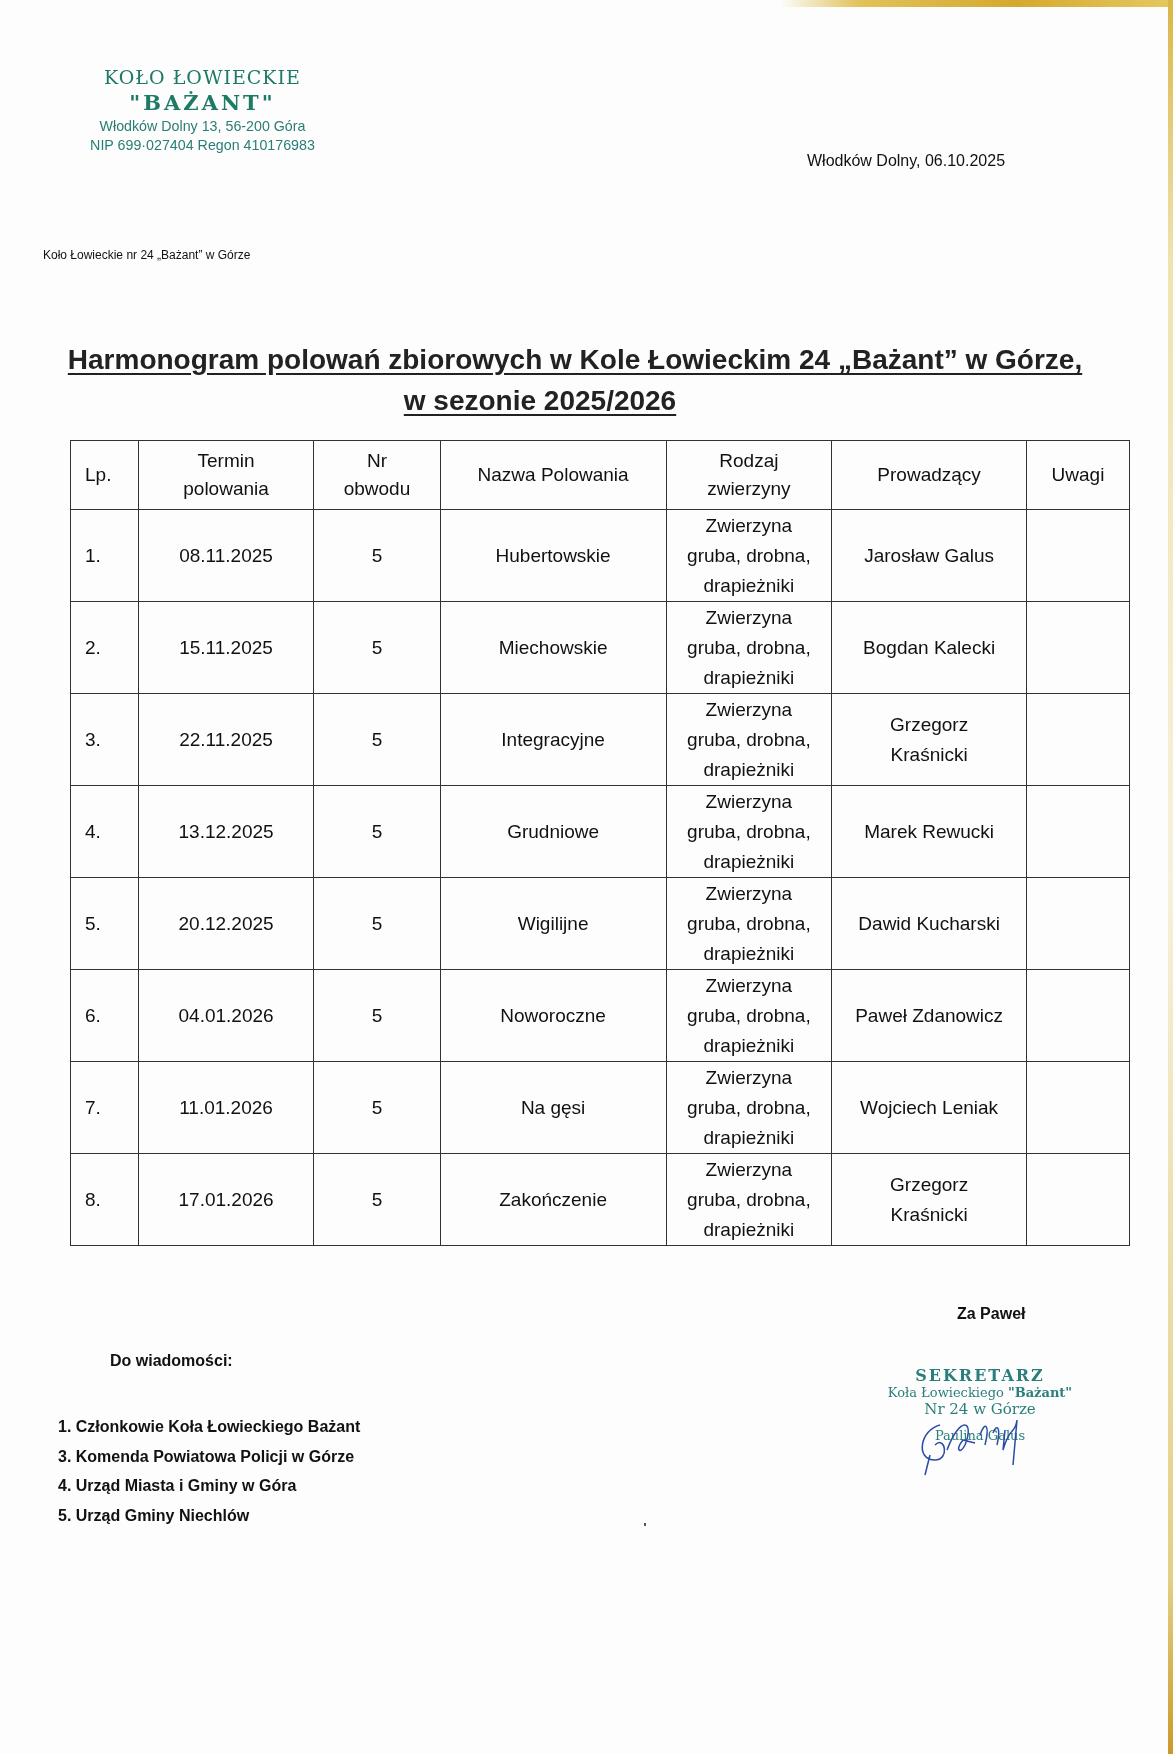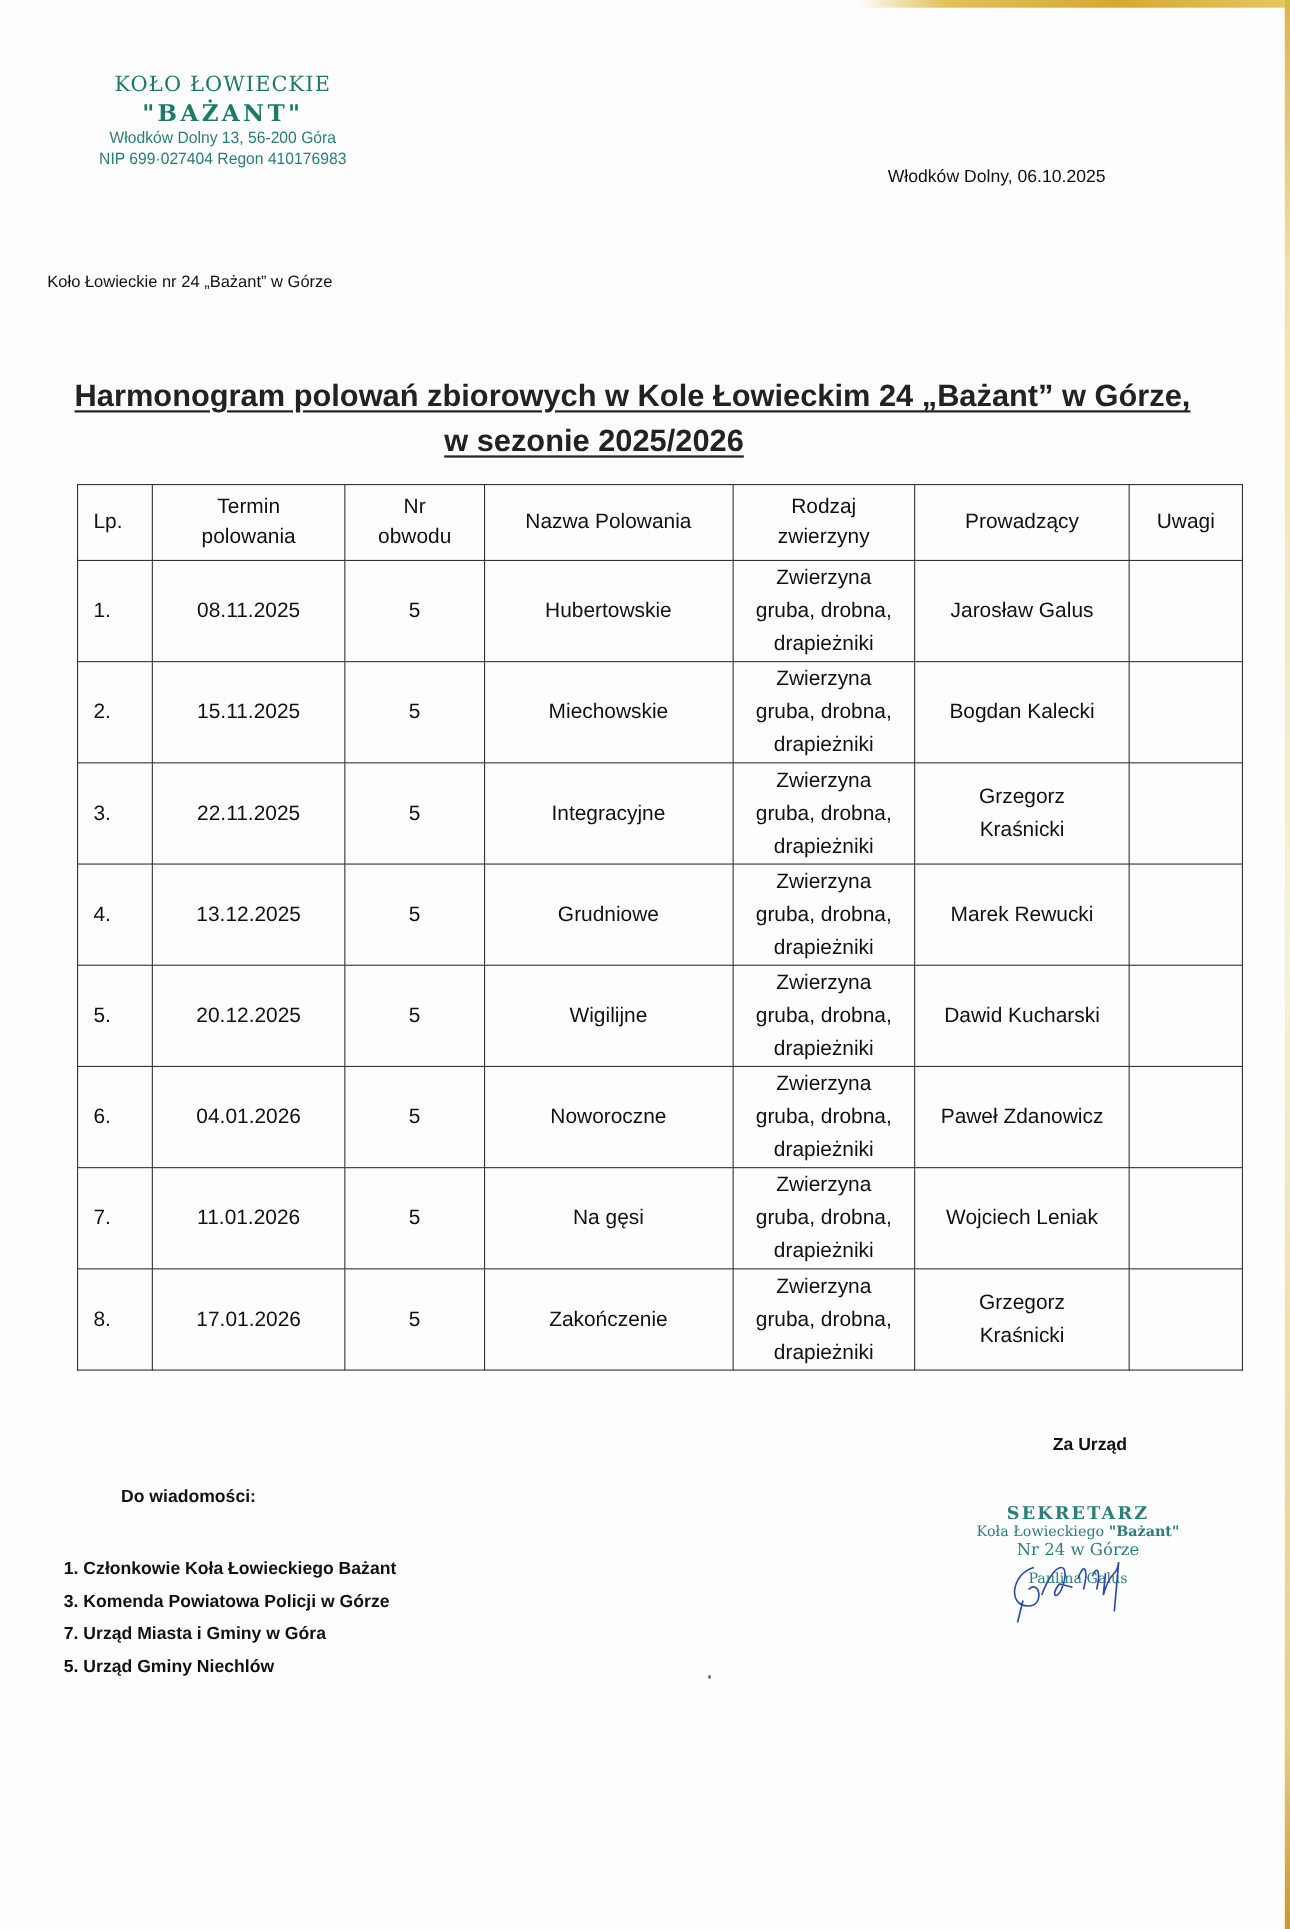--- a/index.html
+++ b/index.html
@@ -7,21 +7,21 @@
          font-family:"Liberation Sans", sans-serif; color:#111; }
   .edge-top { position:absolute; top:0; left:780px; right:0; height:7px;
               background:linear-gradient(90deg, rgba(230,200,90,0) 0%, #e2c25a 20%, #d4a92f 60%, #e6c860 100%); }
   .edge-right { position:absolute; top:0; right:0; width:5px; height:100%;
                 background:linear-gradient(180deg, #d9b648 0%, #efe3b0 15%, #f6f1dc 50%, #e3cf85 90%, #c99a2a 100%); }
   .stamp { position:absolute; left:70px; top:66px; width:265px; text-align:center; color:#1d7a66; }
   .stamp .l1 { font-family:"DejaVu Serif", serif; font-size:19px; letter-spacing:1px; }
   .stamp .l2 { font-family:"DejaVu Serif", serif; font-size:21px; font-weight:bold; letter-spacing:3px; margin-top:2px; }
   .stamp .l3, .stamp .l4 { font-family:"Liberation Sans", sans-serif; font-size:15px; color:#2a7d77; margin-top:2px; transform:scaleX(0.95); }
   .date { position:absolute; left:807px; top:152px; font-size:16px; }
-  .org { position:absolute; left:43px; top:248px; font-size:15px; }
+  .org { position:absolute; left:43px; top:248px; font-size:12px; }
   .title { position:absolute; left:0; width:1090px; text-align:center; font-size:28px; font-weight:bold; color:#222; }
   .title span { text-decoration:underline; text-underline-offset:4px; }
   .t1 { top:344px; left:30px; }
   .t2 { top:385px; left:-5px; }
   table.sched { position:absolute; left:70px; top:440px; width:1060px; border-collapse:collapse; font-size:19px; }
   table.sched th, table.sched td { border:1.6px solid #333; text-align:center; vertical-align:middle; padding:0 4px; }
   table.sched th { font-weight:normal; height:68px; line-height:28px; }
   table.sched td { height:91px; line-height:30px; }
   .c-lp { width:50px; text-align:left !important; padding-left:14px !important; }
   .c-term { width:170px; } .c-nr { width:120px; } .c-name { width:222px; }
@@ -137,27 +137,27 @@
         <td class="c-term">17.01.2026</td>
         <td class="c-nr">5</td>
         <td class="c-name">Zakończenie</td>
         <td class="c-kind"><span>Zwierzyna</span><br><span>gruba, drobna,</span><br><span>drapieżniki</span></td>
         <td class="c-lead"><span>Grzegorz</span><br><span>Kraśnicki</span></td>
         <td class="c-uw"></td>
       </tr>
     </tbody>
 </table>
 
-<div class="zz">Za Urząd</div>
+<div class="zz">Za Paweł</div>
 
 <div class="dw">Do wiadomości:</div>
 <ul class="recips">
   <li>1. Członkowie Koła Łowieckiego Bażant</li>
   <li>3. Komenda Powiatowa Policji w Górze</li>
-  <li>7. Urząd Miasta i Gminy w Góra</li>
+  <li>4. Urząd Miasta i Gminy w Góra</li>
   <li>5. Urząd Gminy Niechlów</li>
 </ul>
 
 <div class="sec">
   <div class="s1">SEKRETARZ</div>
   <div class="s2"><span>Koła Łowieckiego </span><b>"Bażant"</b></div>
   <div class="s3">Nr 24 w Górze</div>
   <div class="s4">Paulina Galus</div>
 </div>
 <svg class="signature" viewBox="0 0 150 75">

